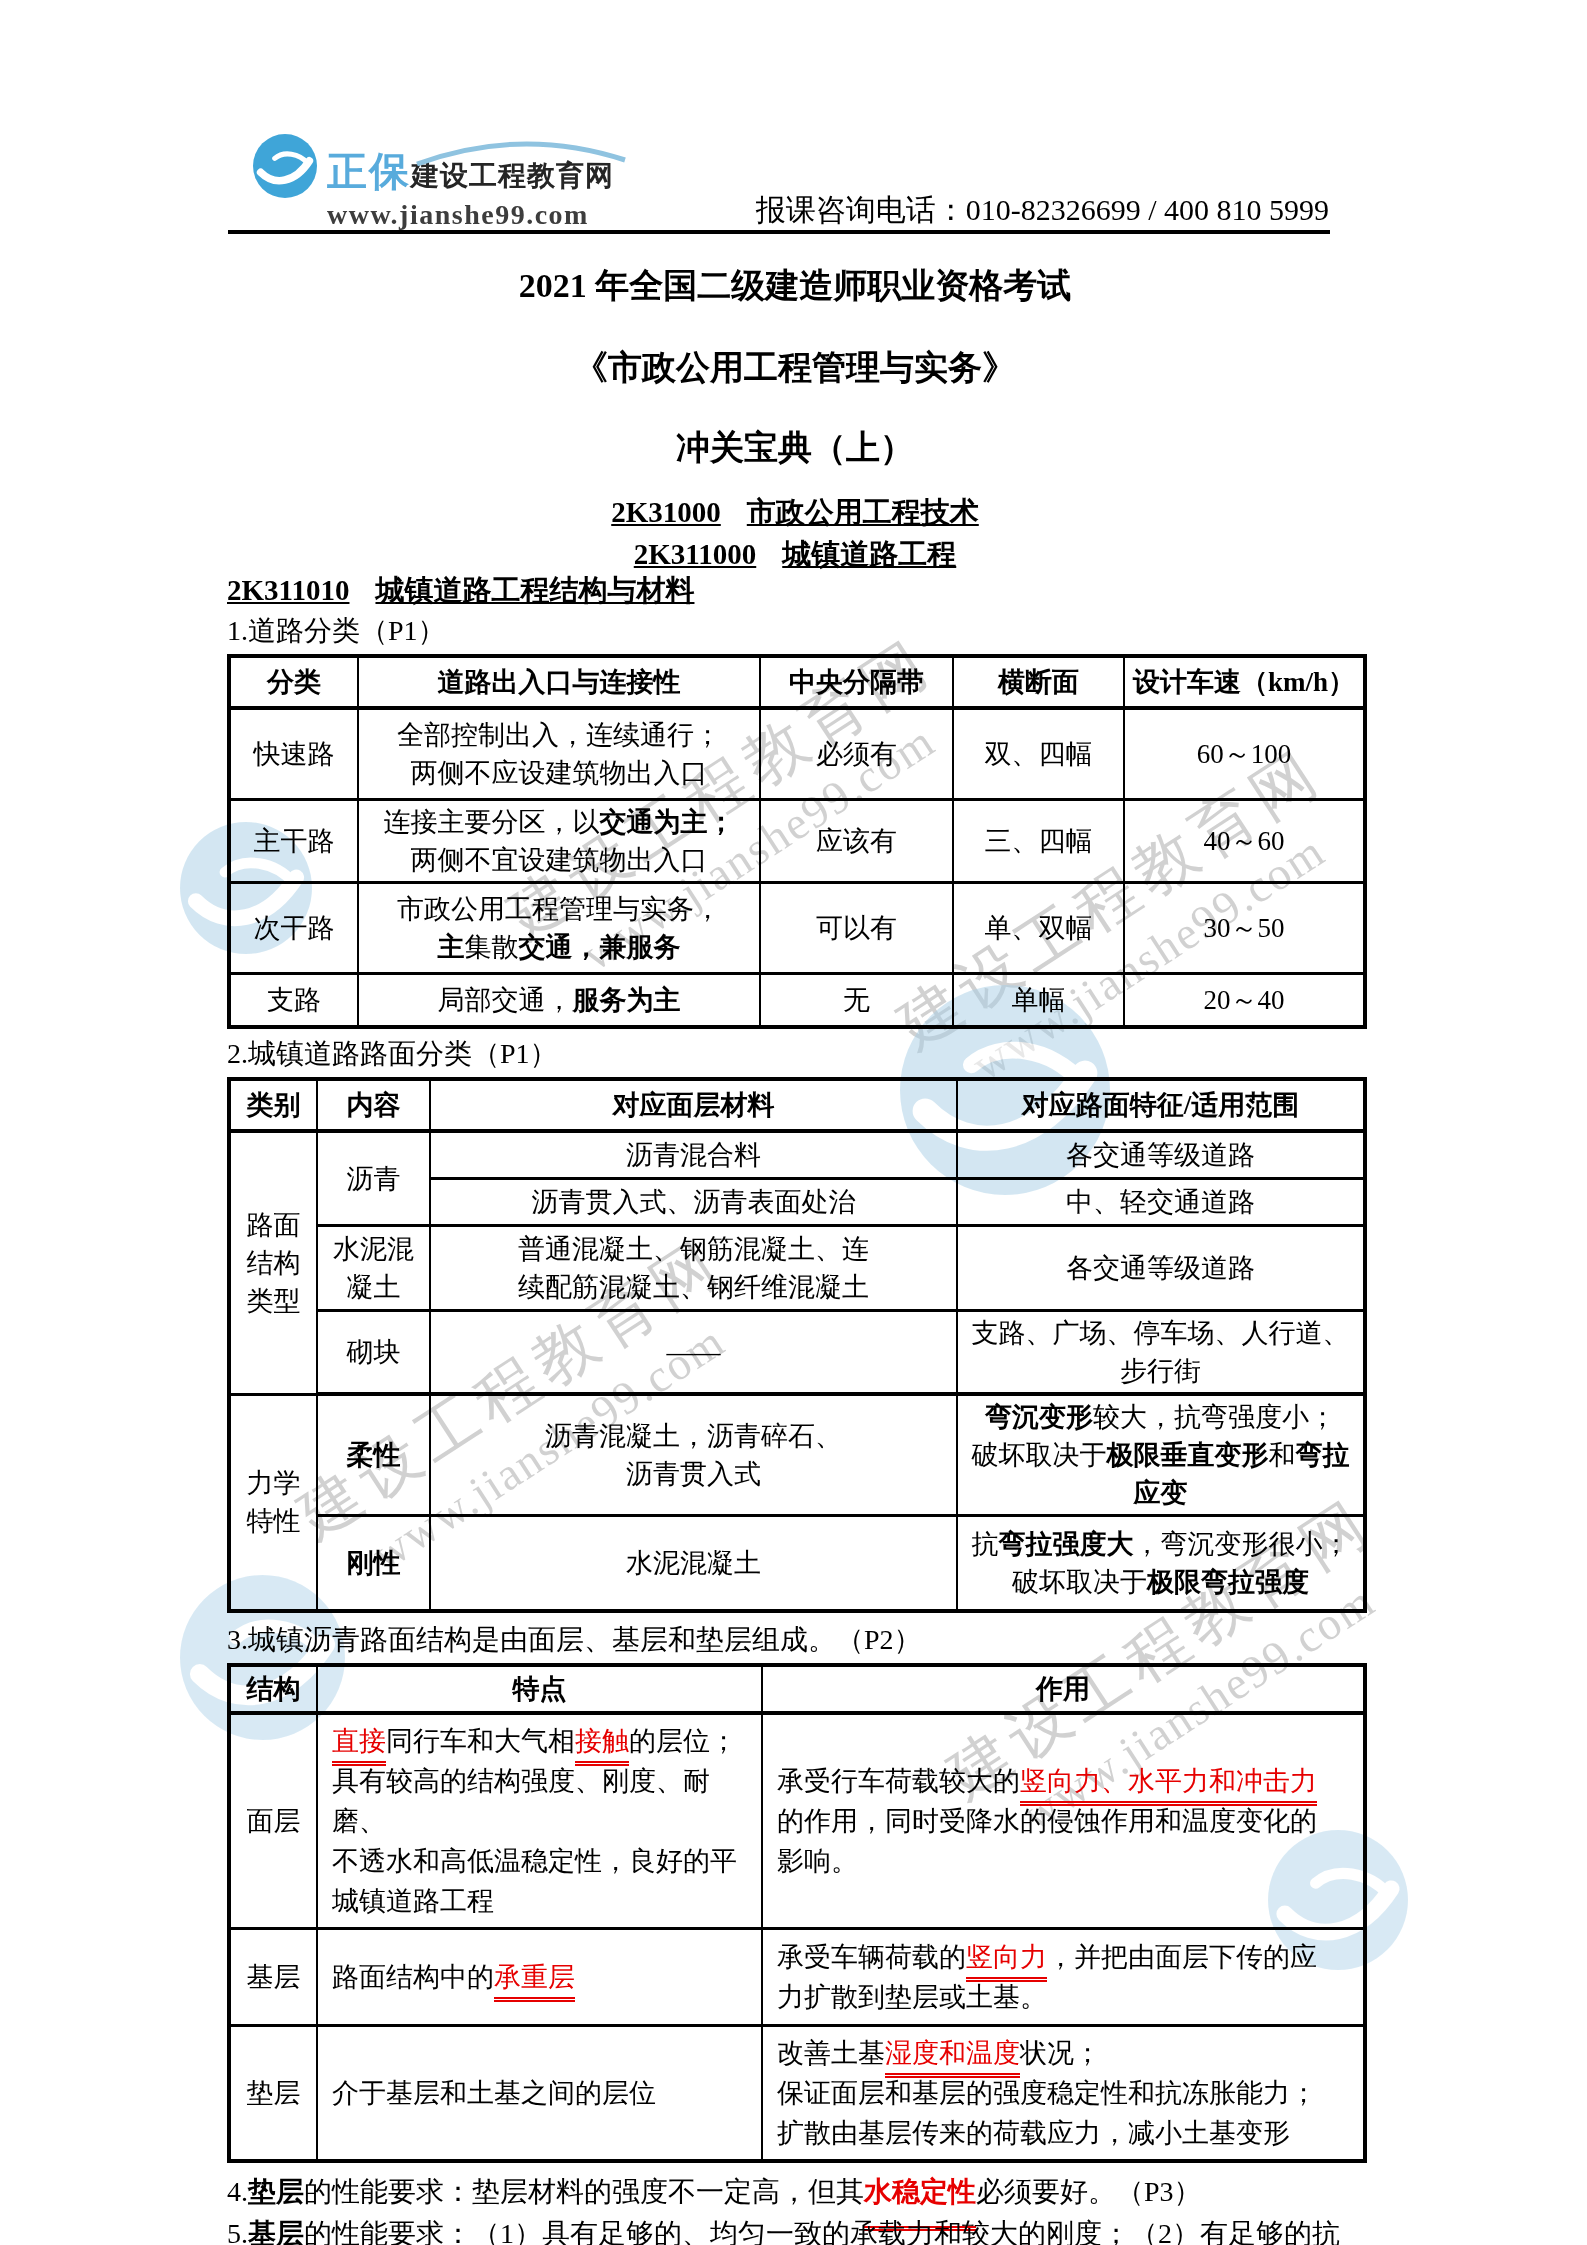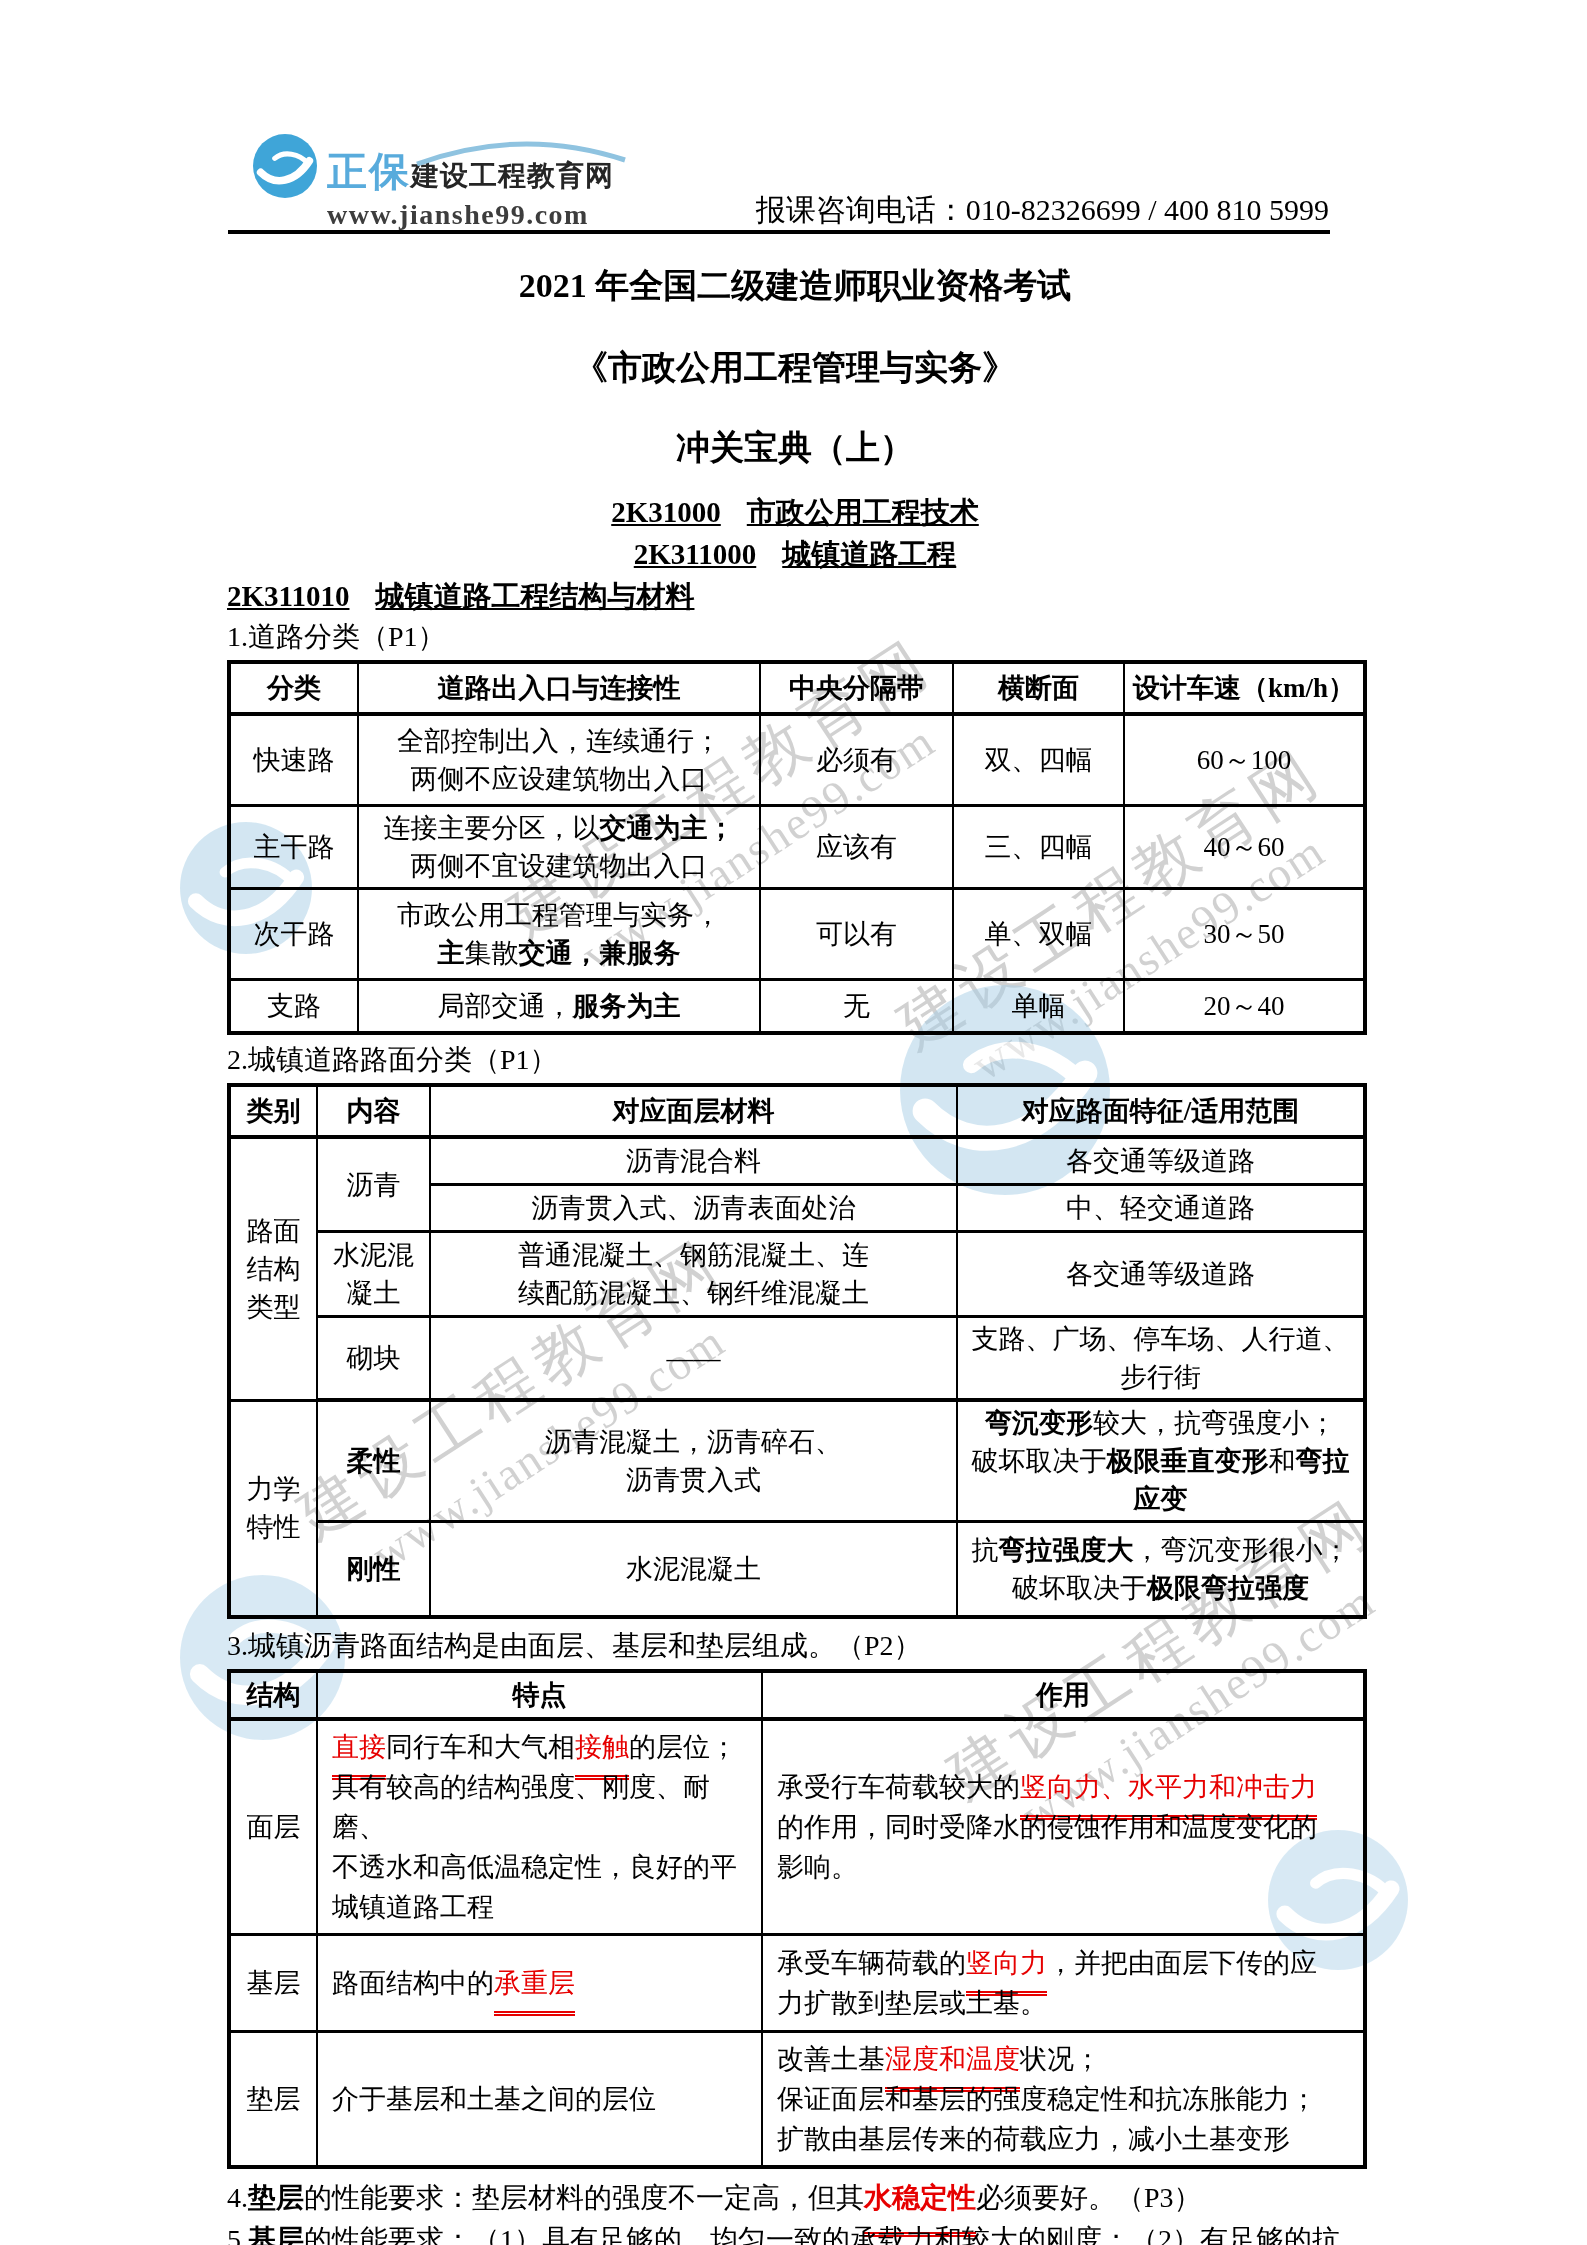--- a/index.html
+++ b/index.html
@@ -28,21 +28,21 @@
   .hrule{position:absolute;top:230px;left:228px;right:257px;height:4px;background:#000;}
   
   .content{position:relative;z-index:1;padding:250px 224px 0 227px;}
   .t-center{text-align:center;}
   .main-title{font-size:34px;font-weight:bold;line-height:40px;margin:16px 0 0;}
   .sub-title{font-size:34px;font-weight:bold;line-height:40px;margin:42px 0 0;}
   .booklet-title{font-size:34px;font-weight:bold;line-height:40px;margin:40px 0 0;}
   .sec{font-size:29px;font-weight:bold;line-height:36px;text-decoration:underline;}
   .sec-1{margin-top:26px;}
   .sec-2{margin-top:6px;}
-  .sec-3{margin-top:6px;text-align:left;}
+  .sec-3{text-align:left;}
   .sec-code{margin-right:26px;}
   .item{font-size:28px;line-height:38px;margin-top:4px;}
   
   table{border-collapse:collapse;width:100%;table-layout:fixed;border:4px solid #000;}
   th,td{border:2px solid #000;border-top-width:3px;border-bottom-width:3px;
         font-size:27px;text-align:center;vertical-align:middle;padding:2px 6px;line-height:38px;}
   thead th{border-bottom-width:4px;font-weight:bold;}
   .thick-below td{border-bottom-width:4px;}
   .tbl{margin-top:4px;}
   .t1-h th{height:44px;}
@@ -57,21 +57,21 @@
   .t2-r4 td{height:42px;}
   .t2-r5 td{height:80px;}
   .t2-r6 td{height:88px;}
   .t3-h th{height:40px;}
   .t3-r1 td{height:160px;}
   .t3-r2 td{height:82px;}
   .t3-r3 td{height:112px;}
   .cell-left{text-align:left;padding:6px 14px;line-height:40px;}
   
   .sg-bold{font-weight:bold;}
-  .sg-red{color:#e60000;border-bottom:5px double #e60000;padding-bottom:13px;}
+  .sg-red{color:#e60000;border-bottom:5px double #e60000;padding-bottom:5px;}
   .sg-redbold{color:#e60000;font-weight:bold;border-bottom:5px double #e60000;padding-bottom:19px;}
 </style>
 </head>
 <body>
 
 <svg width="0" height="0" style="position:absolute">
   <defs>
     <g id="zb-swirl">
       <circle cx="50" cy="50" r="50"></circle>
       <path d="M12 60 C34 82 66 76 88 42" stroke="#fff" stroke-width="12" fill="none" stroke-linecap="round"></path>

